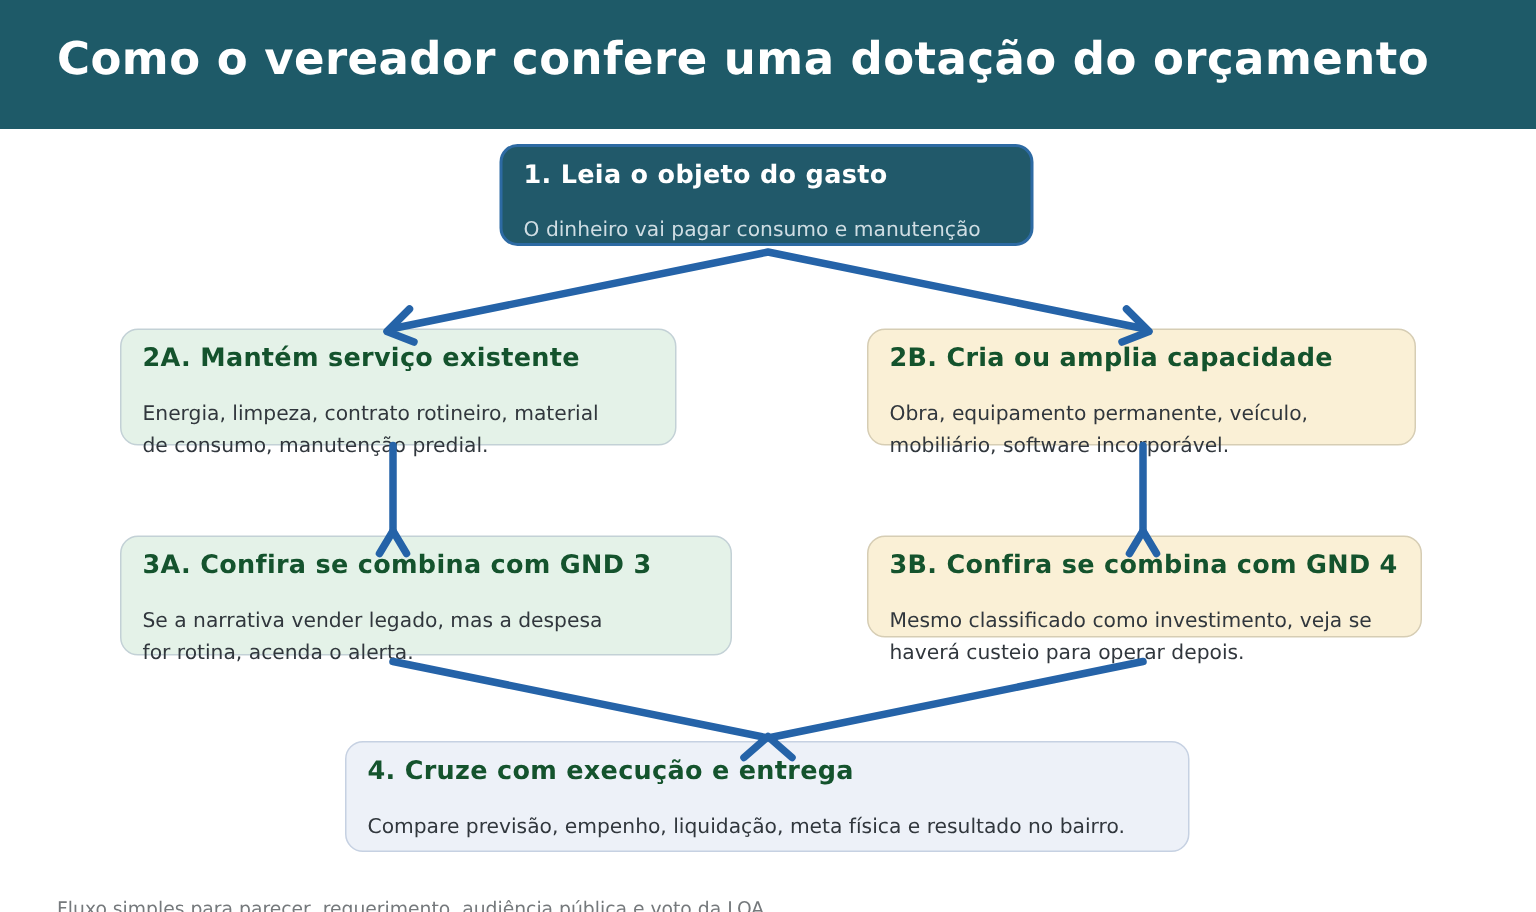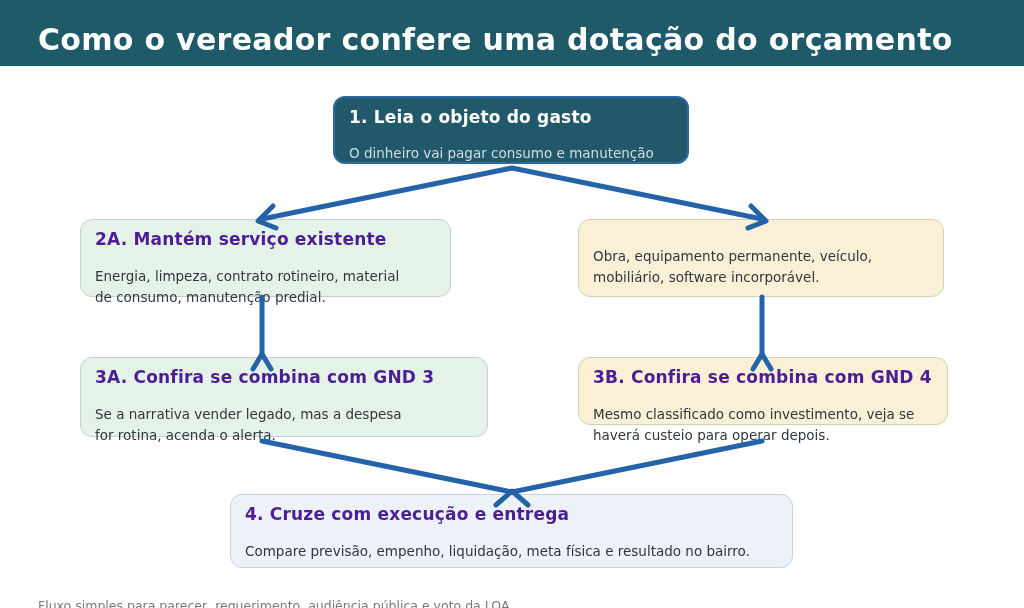--- a/index.html
+++ b/index.html
@@ -7,21 +7,21 @@
     position: relative;
     width: 1024px;
     height: 608px;
     background: #ffffff;
     font-family: "DejaVu Sans", "Liberation Sans", sans-serif;
     overflow: hidden;
   }
   .header {
     position: absolute;
     left: 0; top: 0;
-    width: 1024px; height: 66px;
+    width: 1024px; height: 86px;
     background: var(--header_bg, #1e5a68);
   }
   .header-title {
     margin: 0;
     padding: 0 0 0 38px;
     line-height: 80px;
     font-size: 30px;
     font-weight: bold;
     letter-spacing: 0.3px;
     color: #ffffff;
@@ -39,21 +39,21 @@
     box-sizing: border-box;
     border-radius: 12px;
     border: 1.5px solid #ccc;
     padding: 9px 14px;
   }
   .node-title {
     font-weight: bold;
     font-size: 17px;
     letter-spacing: 0.2px;
     white-space: nowrap;
-    color: #4c1d95;
+    color: #14532d;
   }
   .node-body {
     margin-top: 17px;
     font-size: 13.5px;
     line-height: 21px;
     white-space: pre-line;
     color: #31373d;
   }
   .step1 {
     left: 333px; top: 96px; width: 356px; height: 68px;
@@ -121,20 +121,21 @@
 ou vai formar bem permanente?</div>
   </div>
 
   <div class="node green step2a">
     <div class="node-title">2A. Mantém serviço existente</div>
     <div class="node-body">Energia, limpeza, contrato rotineiro, material
 de consumo, manutenção predial.</div>
   </div>
 
   <div class="node cream step2b">
+    <div class="node-title">2B. Cria ou amplia capacidade</div>
     <div class="node-body">Obra, equipamento permanente, veículo,
 mobiliário, software incorporável.</div>
   </div>
 
   <div class="node green step3a">
     <div class="node-title">3A. Confira se combina com GND 3</div>
     <div class="node-body">Se a narrativa vender legado, mas a despesa
 for rotina, acenda o alerta.</div>
   </div>
 

